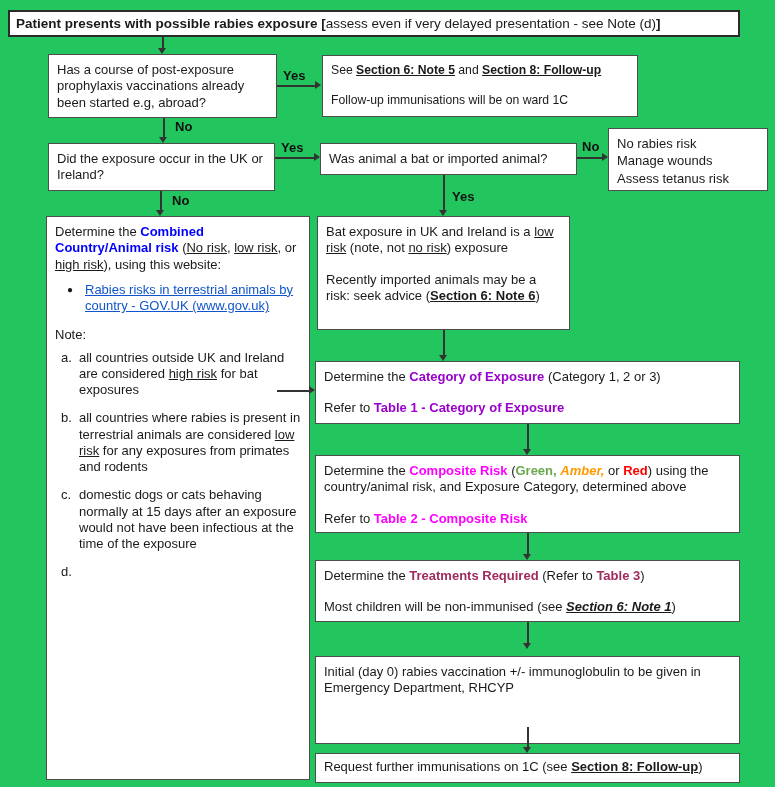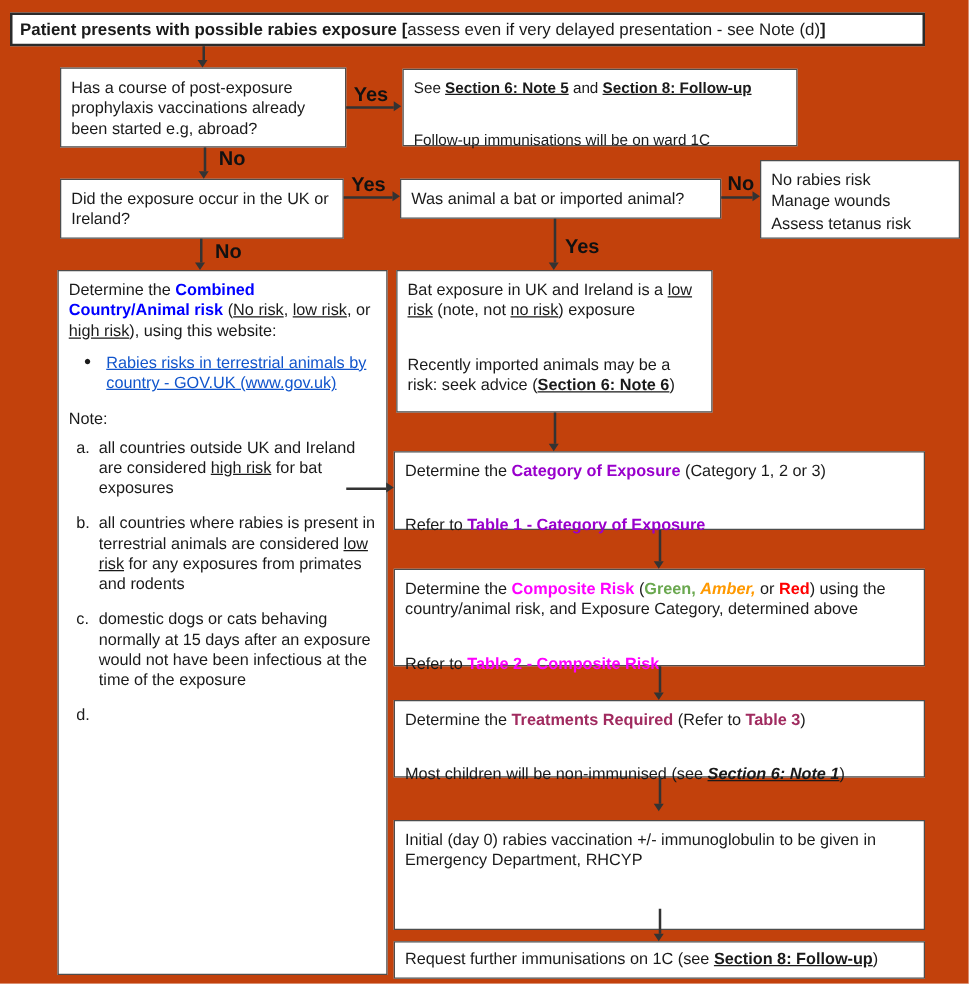--- a/index.html
+++ b/index.html
@@ -1,31 +1,31 @@
 <!DOCTYPE html>
 <html style="--blue: #0000FF; --link: #1155CC; --purple: #9900CC; --magenta: #FF00FF; --green: #6AA84F; --amber: #FF9900; --red: #FF0000; --maroon: #A02B5F; --border: #4d4d4d; --arrow: #333333;"><head>
 <meta charset="utf-8">
 <style>
   html,body{margin:0;padding:0;background:#fff;}
   .canvas{
-    position:relative;width:775px;height:787px;background:#c2410c;
+    position:relative;width:775px;height:787px;background:#22c55e;
     font-family:"Liberation Sans", sans-serif;color:#1a1a1a;overflow:hidden;
   }
   .box{
     position:absolute;box-sizing:border-box;background:#fff;
     border:1.5px solid var(--border,#4d4d4d);
     padding:7px 8px;font-size:13px;line-height:1.25;
   }
   .box.title{
     border:2px solid #2b2b2b;display:flex;align-items:center;
     padding:0 6px;font-size:13.5px;line-height:1.15;
   }
   .box.small{font-size:12.2px;}
   .box.center-v{display:flex;align-items:center;padding-top:0;padding-bottom:0;}
-  .para + .para{margin-top:27px;}
+  .para + .para{margin-top:15px;}
   .box.tight .para + .para{margin-top:1px;}
   .note-head{margin-top:13px;}
   .note-item{display:flex;margin-top:12px;}
   .note-item .marker{flex:none;width:24px;padding-left:6px;box-sizing:border-box;}
   .note-item .item-text{flex:1;}
   .note-item.bullet{margin-top:9px;}
   .note-item.bullet .marker{width:30px;padding-left:12px;font-size:10px;padding-top:2px;}
   .notes-list .note-item:first-child{margin-top:6px;}
   
   .b{font-weight:700;}
@@ -43,21 +43,21 @@
   .maroon-b{color:var(--maroon,#A02B5F);font-weight:700;}
   
   .vl{position:absolute;width:1.5px;background:var(--arrow,#333);}
   .hl{position:absolute;height:1.5px;background:var(--arrow,#333);}
   .ad{position:absolute;width:0;height:0;
       border-left:4.5px solid transparent;border-right:4.5px solid transparent;
       border-top:6px solid var(--arrow,#333);}
   .ar{position:absolute;width:0;height:0;
       border-top:4.5px solid transparent;border-bottom:4.5px solid transparent;
       border-left:6px solid var(--arrow,#333);}
-  .lbl{position:absolute;font-weight:700;font-size:16px;color:#111;}
+  .lbl{position:absolute;font-weight:700;font-size:13px;color:#111;}
 </style>
 </head>
 <body>
 
 <div class="canvas">
 
   <div class="box title" style="left:8px;top:10px;width:732px;height:27px">
       <span class="b">Patient presents with possible rabies exposure [</span>
       <span class="i">assess even if very delayed presentation - see Note (d)</span>
       <span class="b">]</span>

